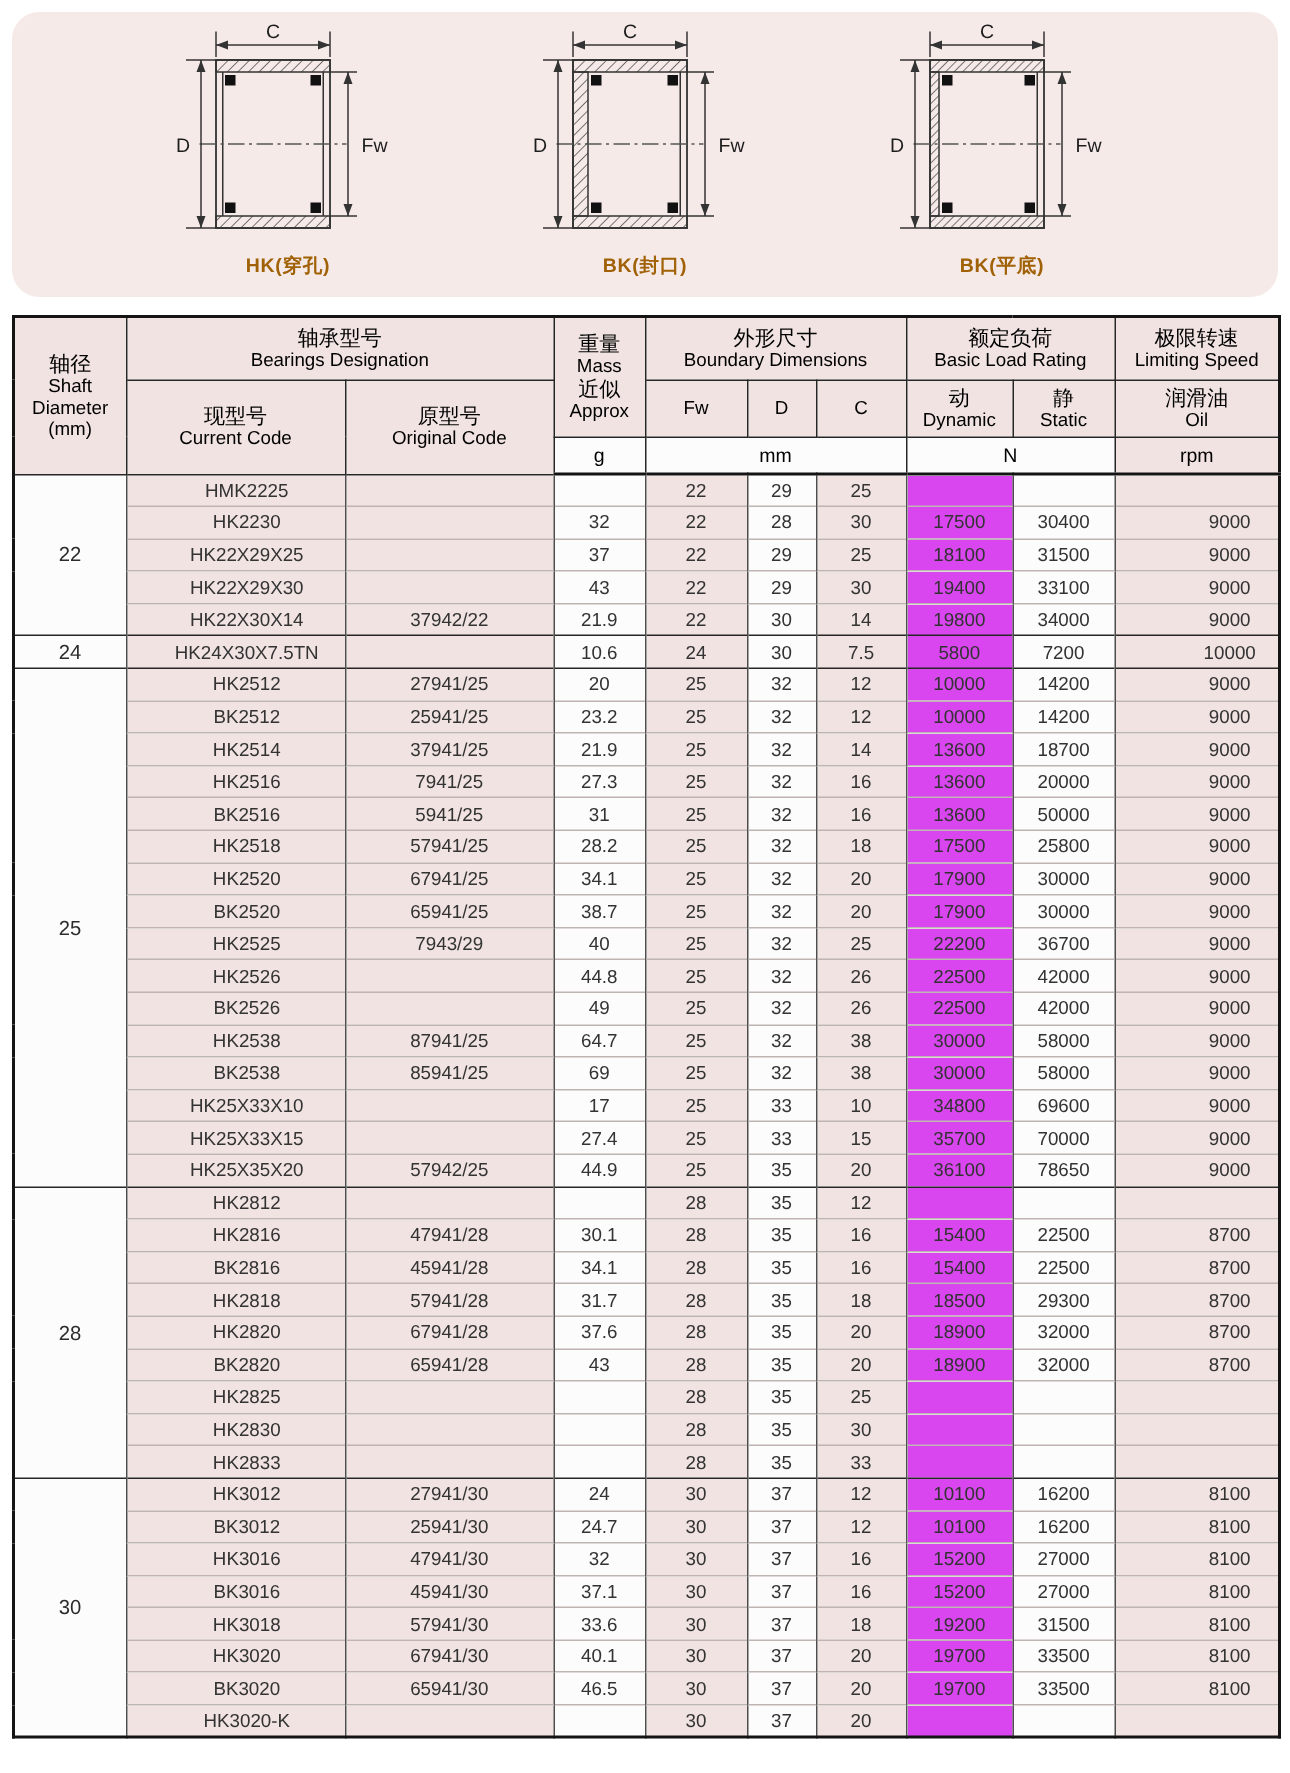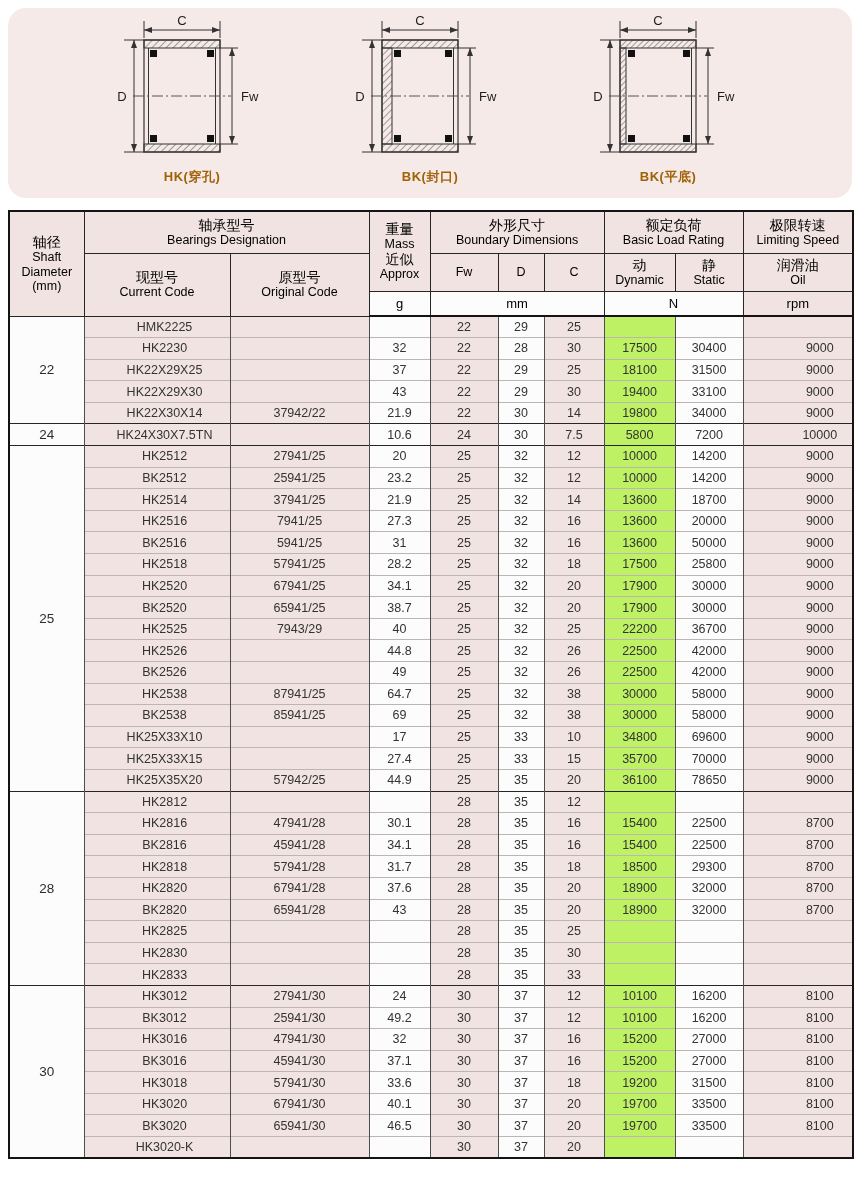--- a/index.html
+++ b/index.html
@@ -81,21 +81,21 @@
     border-left: none;
   }
   .spec tbody td.col-current {
     background: #f0e3e1; text-align: center; padding-left: 15px;
   }
   .spec tbody td.col-original { background: #f0e3e1; }
   .spec tbody td.col-mass { background: #fcfcfc; }
   .spec tbody td.col-fw   { background: #f0e3e1; }
   .spec tbody td.col-d    { background: #fcfcfc; }
   .spec tbody td.col-c    { background: #f0e3e1; }
-  .spec tbody td.col-dyn  { background: #bef264; }
+  .spec tbody td.col-dyn  { background: #d946ef; }
   .spec tbody td.col-stat { background: #fcfcfc; }
   .spec tbody td.col-rpm  { background: #f0e3e1; padding-left: 44px; }
 </style>
 </head>
 <body>
 
 <div class="page">
 
   <div class="banner">
 
@@ -647,21 +647,21 @@
           <td class="col-fw">30</td>
           <td class="col-d">37</td>
           <td class="col-c">12</td>
           <td class="col-dyn">10100</td>
           <td class="col-stat">16200</td>
           <td class="col-rpm">8100</td>
         </tr>
         <tr>
           <td class="col-current">BK3012</td>
           <td class="col-original">25941/30</td>
-          <td class="col-mass">49.2</td>
+          <td class="col-mass">24.7</td>
           <td class="col-fw">30</td>
           <td class="col-d">37</td>
           <td class="col-c">12</td>
           <td class="col-dyn">10100</td>
           <td class="col-stat">16200</td>
           <td class="col-rpm">8100</td>
         </tr>
         <tr>
           <td class="col-current">HK3016</td>
           <td class="col-original">47941/30</td>

